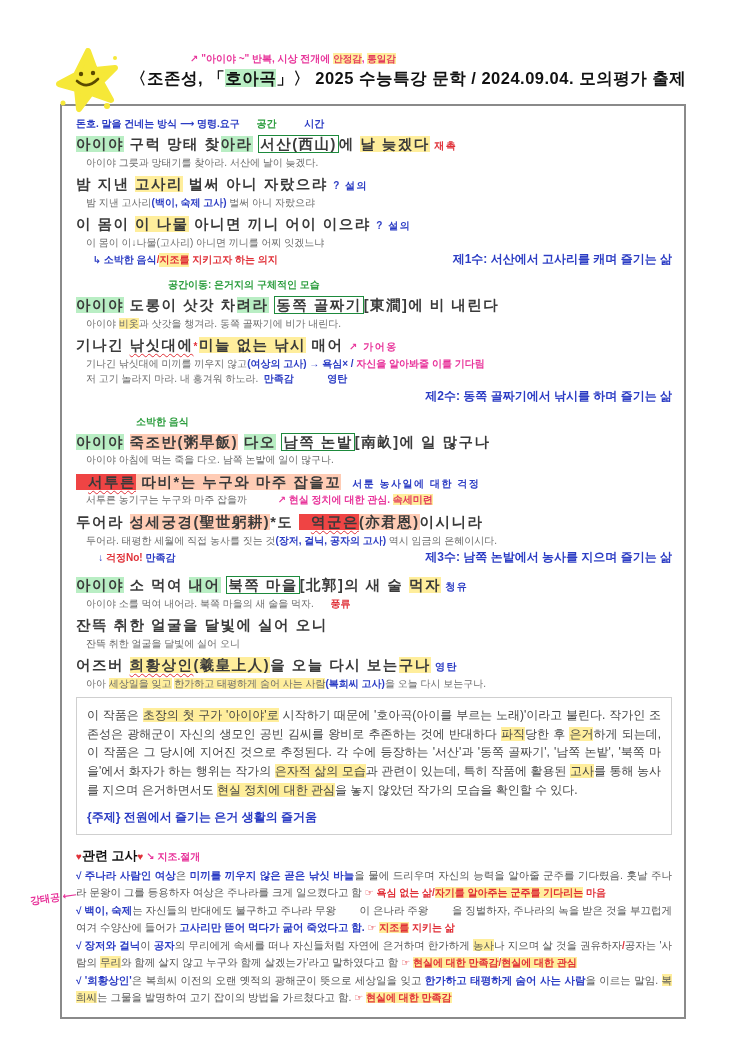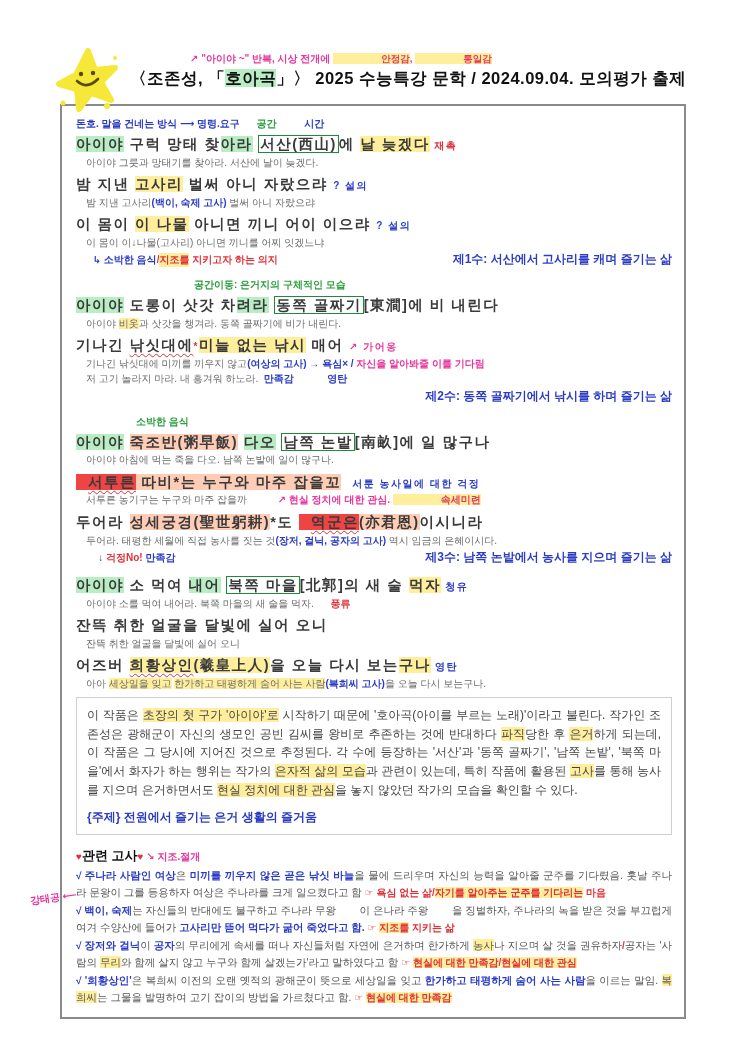--- a/index.html
+++ b/index.html
@@ -15,21 +15,21 @@
 
   
   .main-box{margin:14px auto 0 60px;width:596px;border:2px solid #8a8a8a;
             padding:10px 12px 12px 14px;}
 
   
   .poem{font-size:14.5px;color:#3a3a3a;font-weight:600;letter-spacing:1.5px;margin-top:5px;line-height:1.35;}
   .trans{font-size:10px;color:#6a6a6a;margin:1px 0 1px 10px;line-height:1.45;}
   .note{font-size:10px;margin-top:1px;line-height:1.3;}
   .split{display:flex;align-items:baseline;margin-top:1px;font-size:10px;}
-  .i1{margin-left:60px}.i3{margin-left:118px}
+  .i1{margin-left:60px}.i3{margin-left:92px}
   .stz{margin-bottom:10px;}
 
   
   .inner-box{border:1px solid #cfcfcf;margin-top:6px;padding:8px 10px;}
   .para{font-size:12px;color:#444;line-height:1.55;text-align:justify;}
   .theme{margin-top:8px;}
 
   
   .gosa-wrap{position:relative;margin-top:12px;}
   .gosa-h{font-size:13px;margin-bottom:2px;}
@@ -42,21 +42,21 @@
   .y{background:#ffee9c;}
   .p{background:#ffccb5;}
   .bx{border:1.5px solid #1d8a3c;padding:0 1px;}
   .bl{color:#2b3cc4;font-weight:700;font-size:10px;}
   .gr{color:#2d9e3f;font-weight:700;font-size:10px;}
   .rd{color:#e03038;font-weight:700;font-size:10px;}
   .pk{color:#e8359b;font-weight:700;font-size:10px;}
   .bb{color:#2b3cc4;font-weight:700;}
   .bk{color:#111;font-weight:800;}
   .rdy{color:#e03038;font-weight:700;font-size:10px;background:#ffee9c;}
-  .pky{color:#e23a5f;font-weight:700;background:#ffee9c;padding-left:48px;}
+  .pky{color:#e23a5f;font-weight:700;background:#ffee9c;}
   .wv{text-decoration:underline wavy #e03038;text-decoration-thickness:1px;text-underline-offset:3px;}
   .ywv{background:#ffee9c;text-decoration:underline wavy #e03038;text-decoration-thickness:1px;text-underline-offset:3px;}
   .pwv{background:#ef4444;text-decoration:underline wavy #e03038;text-decoration-thickness:1px;text-underline-offset:3px;padding-left:12px;}
   .lbl{color:#2b3cc4;font-weight:800;font-size:12px;}
   .mr{margin-left:auto;}
 </style>
 </head>
 <body>
 
 <div class="page">

